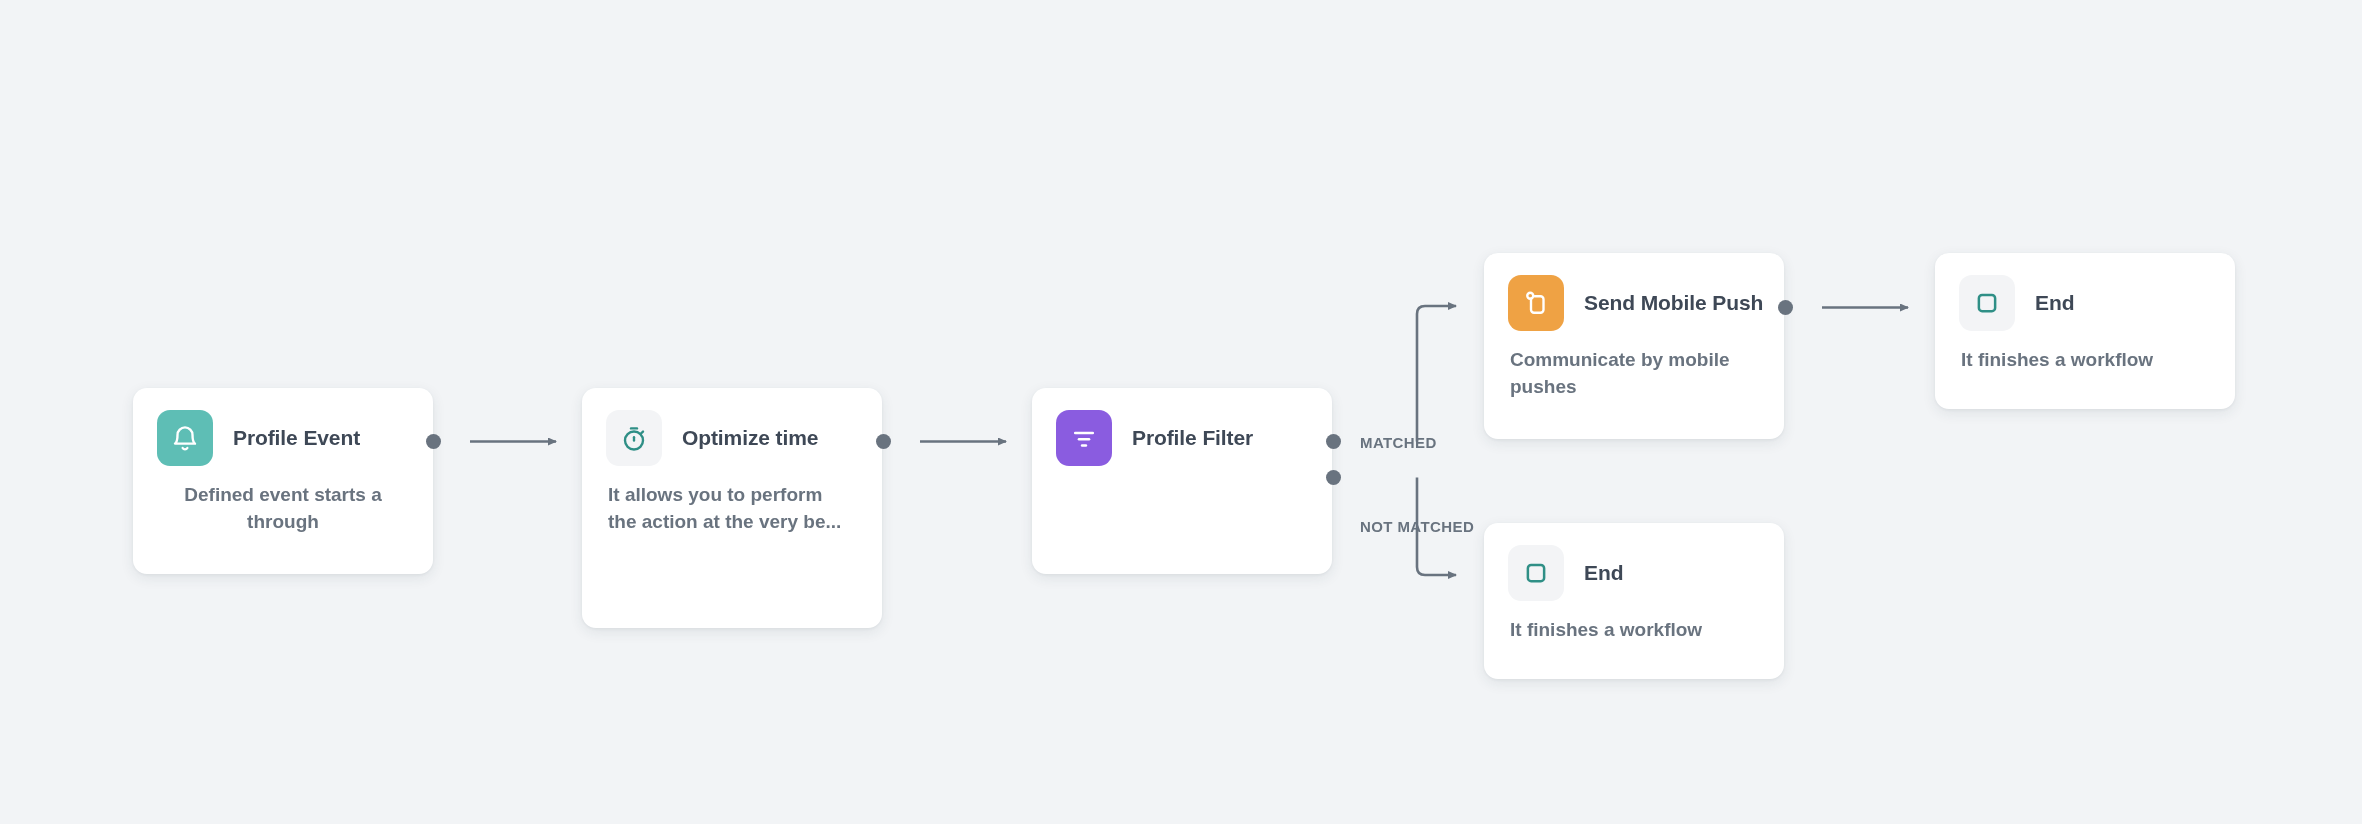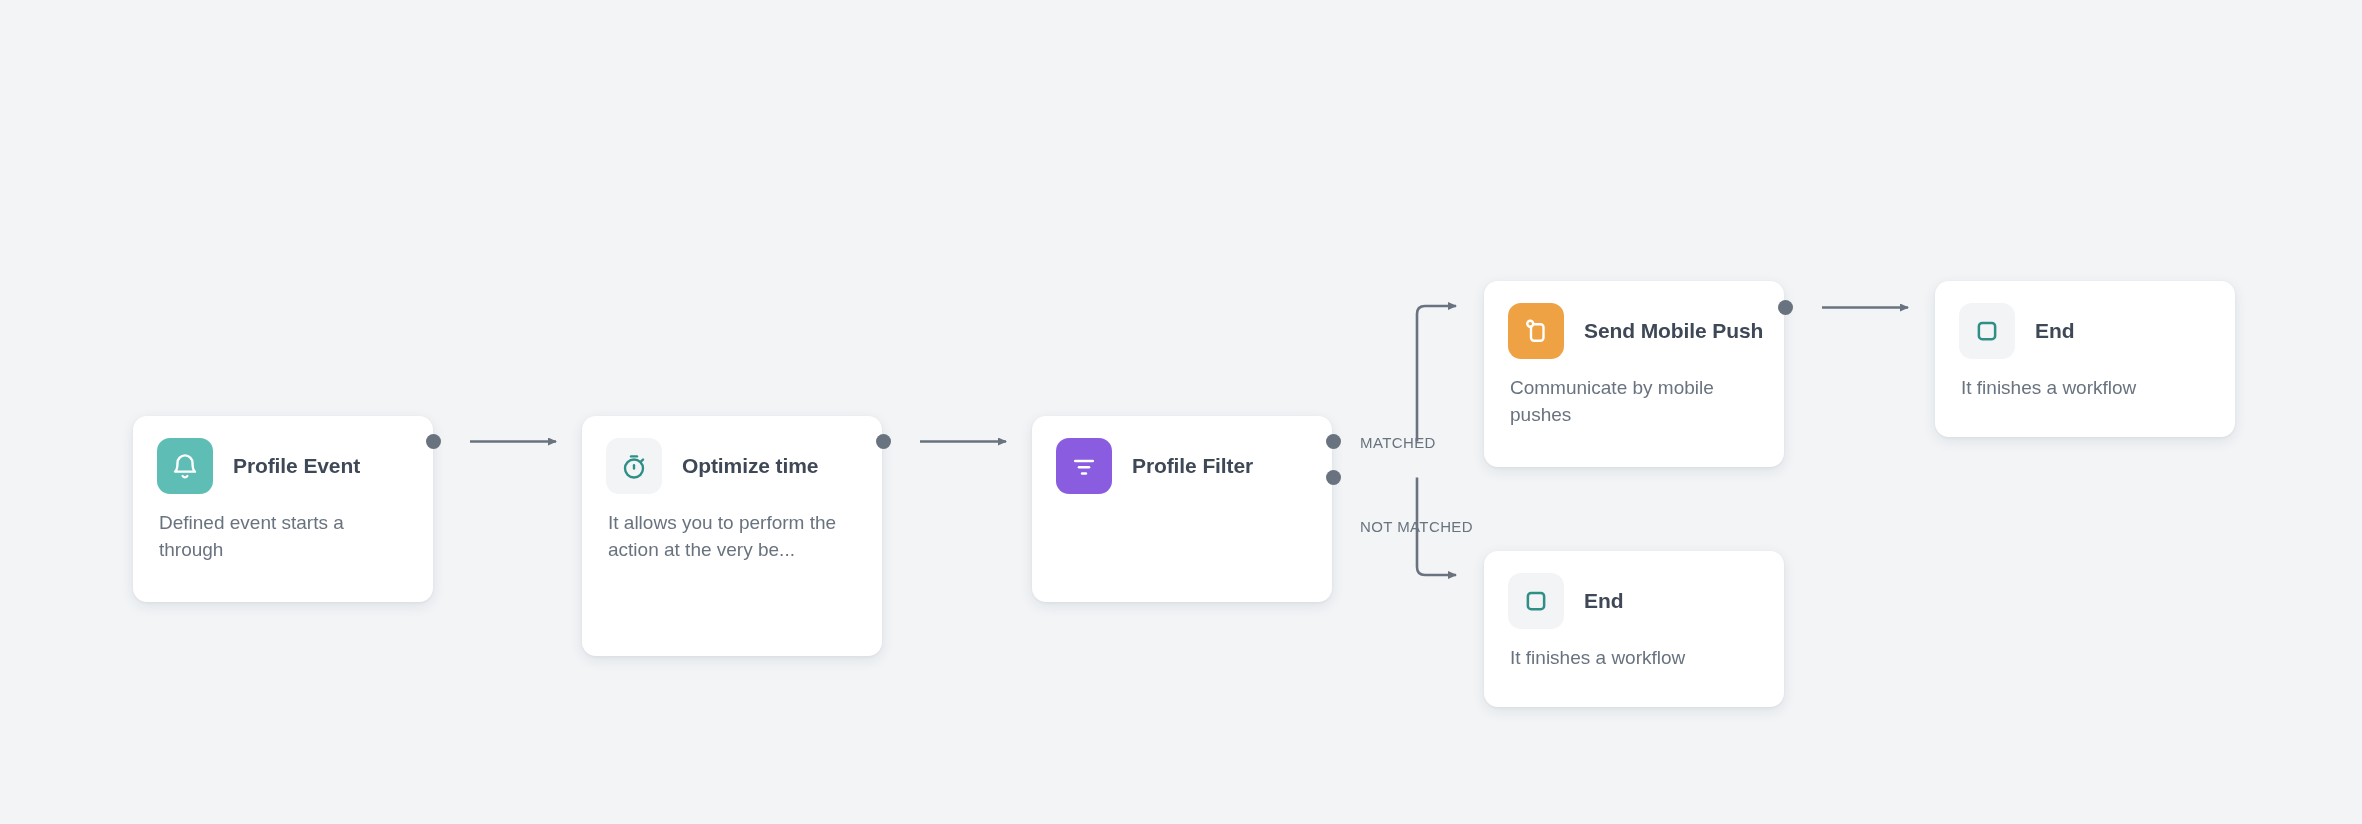--- a/index.html
+++ b/index.html
@@ -31,21 +31,20 @@
   }
 
   
   .node {
     position: absolute;
     background: #ffffff;
     border-radius: 14px;
     box-shadow: 0 4px 14px rgba(38, 50, 69, 0.09),
                 0 1px 3px rgba(38, 50, 69, 0.06);
     box-sizing: border-box;
-    margin-top: 28px;
   }
   .node-head {
     display: flex;
     align-items: center;
     padding: 22px 24px 0 24px;
   }
   .node-icon {
     width: 56px;
     height: 56px;
     border-radius: 13px;
@@ -61,24 +60,25 @@
     font-weight: bold;
     color: #3e4856;
     letter-spacing: -0.1px;
     white-space: nowrap;
   }
   .node-desc {
     padding: 16px 26px 24px 26px;
     font-size: 19px;
     line-height: 1.42;
     color: #69737f;
-  }
-
-  
-  .node-profile-event   { left: 133px;  top: 388px; width: 300px; height: 186px; }
+    font-weight: bold;
+  }
+
+  
+  .node-profile-event   { left: 133px;  top: 388px; width: 300px; height: 186px; text-align: center; }
   .node-optimize-time   { left: 582px;  top: 388px; width: 300px; height: 240px; }
   .node-profile-filter  { left: 1032px; top: 388px; width: 300px; height: 186px; }
   .node-send-push       { left: 1484px; top: 253px; width: 300px; height: 186px; }
   .node-end-top         { left: 1935px; top: 253px; width: 300px; height: 156px; }
   .node-end-bottom      { left: 1484px; top: 523px; width: 300px; height: 156px; }
 
   
   .port {
     position: absolute;
     width: 15px;
@@ -89,21 +89,21 @@
   .port-pe     { left: 426px;  top: 434px; }
   .port-ot     { left: 876px;  top: 434px; }
   .port-pf-1   { left: 1326px; top: 434px; }
   .port-pf-2   { left: 1326px; top: 470px; }
   .port-push   { left: 1778px; top: 300px; }
 
   
   .branch-label {
     position: absolute;
     font-size: 15px;
-    font-weight: normal;
+    font-weight: bold;
     letter-spacing: 0.4px;
     color: #69737f;
     white-space: nowrap;
   }
   .label-matched     { left: 1360px; top: 434px; }
   .label-not-matched { left: 1360px; top: 470px; margin-top: 48px; }
 </style>
 </head>
 <body>
 

